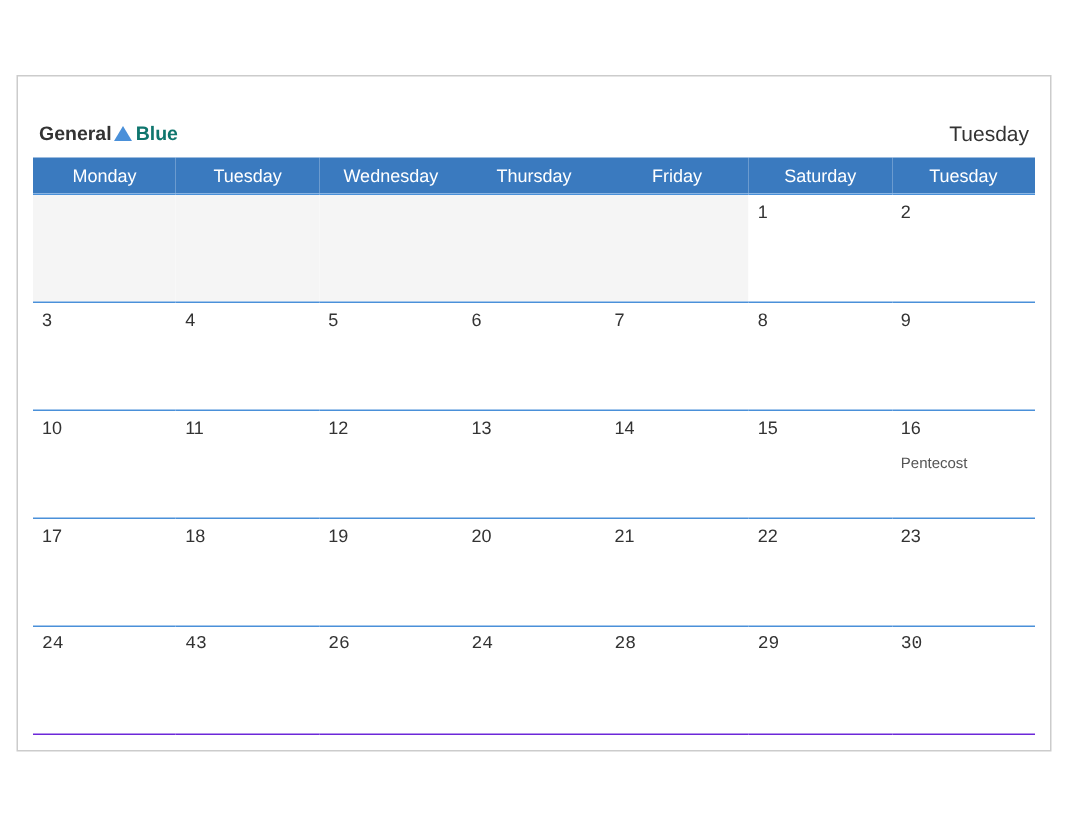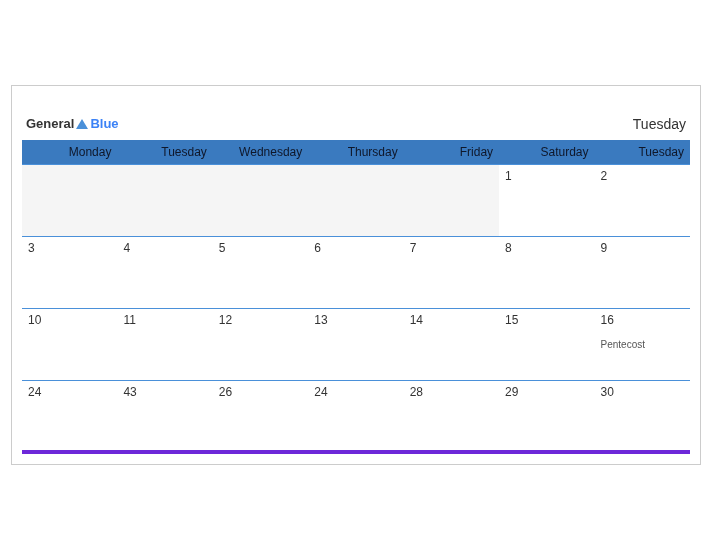--- a/index.html
+++ b/index.html
@@ -29,21 +29,21 @@
     .logo {
       display: flex;
       align-items: center;
       font-size: 13px;
     }
     .logo-general {
       color: #333;
       font-weight: bold;
     }
     .logo-blue {
-      color: #3b82f6;
+      color: #0f766e;
       font-weight: bold;
     }
     .logo-triangle {
       width: 0;
       height: 0;
       border-left: 6px solid transparent;
       border-right: 6px solid transparent;
       border-bottom: 10px solid #4a90d9;
       margin: 0 2px;
     }
@@ -58,25 +58,25 @@
       font-size: 14px;
       color: #333;
       text-align: right;
     }
     .calendar-table {
       width: 100%;
       border-collapse: collapse;
     }
     .calendar-table thead tr th {
       background-color: #3a7abf;
-      color: #0f172a;
+      color: #ffffff;
       font-size: 12px;
       font-weight: normal;
       padding: 5px 6px;
-      text-align: right;
+      text-align: center;
       border: none;
     }
     .calendar-table tbody tr td {
       width: calc(100% / 7);
       height: 72px;
       vertical-align: top;
       padding: 4px 6px;
       border-top: 1px solid #4a90d9;
       border-bottom: none;
       border-left: none;
@@ -93,21 +93,22 @@
       color: #333;
       display: block;
     }
     .day-event {
       font-size: 10px;
       color: #555;
       display: block;
       margin-top: 12px;
     }
     .calendar-table tbody tr:last-child td {
-      border-bottom: 4px solid #6d28d9;
+      border-bottom: 1px solid #6d28d9;
+      font-family: Liberation Mono, monospace;
     }
   </style>
 </head>
 <body>
 
 <div class="calendar-wrapper">
   <div class="calendar-header">
     <div class="logo">
       <span class="logo-general">General</span>
       <span class="logo-triangle"></span>
@@ -184,20 +185,43 @@
           <td>
             <span class="day-number">15</span>
           </td>
           <td>
             <span class="day-number">16</span>
             <span class="day-event">Pentecost</span>
           </td>
         </tr>
         <tr>
           <td>
+            <span class="day-number">17</span>
+          </td>
+          <td>
+            <span class="day-number">18</span>
+          </td>
+          <td>
+            <span class="day-number">19</span>
+          </td>
+          <td>
+            <span class="day-number">20</span>
+          </td>
+          <td>
+            <span class="day-number">21</span>
+          </td>
+          <td>
+            <span class="day-number">22</span>
+          </td>
+          <td>
+            <span class="day-number">23</span>
+          </td>
+        </tr>
+        <tr>
+          <td>
             <span class="day-number">24</span>
           </td>
           <td>
             <span class="day-number">43</span>
           </td>
           <td>
             <span class="day-number">26</span>
           </td>
           <td>
             <span class="day-number">24</span>

